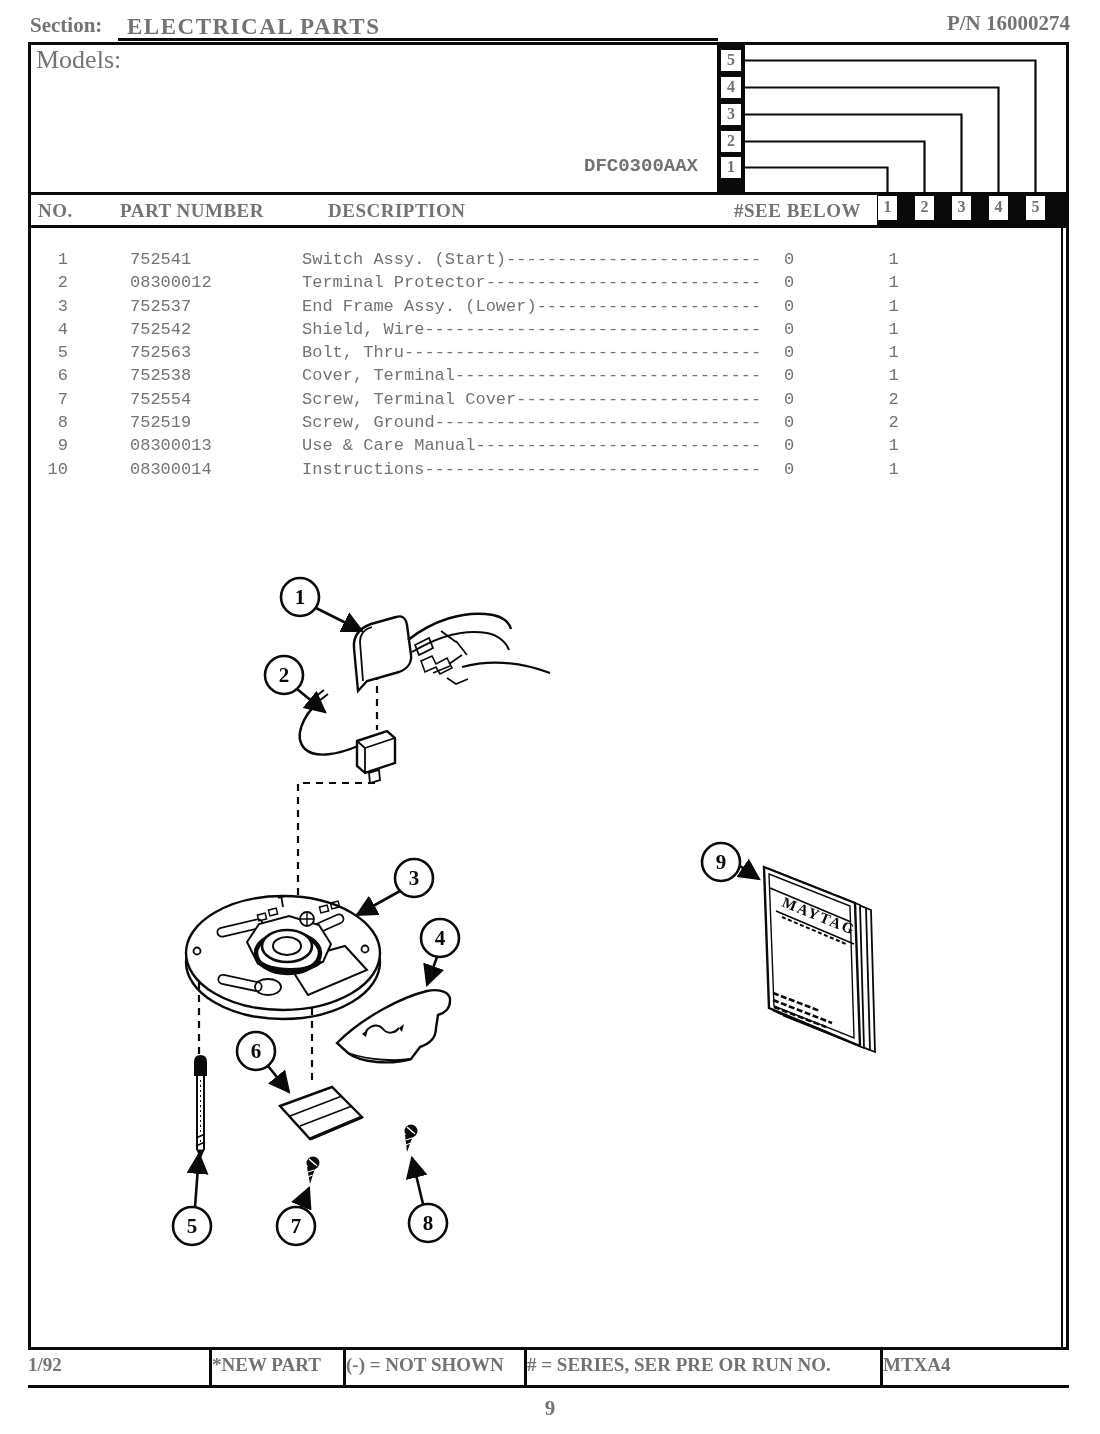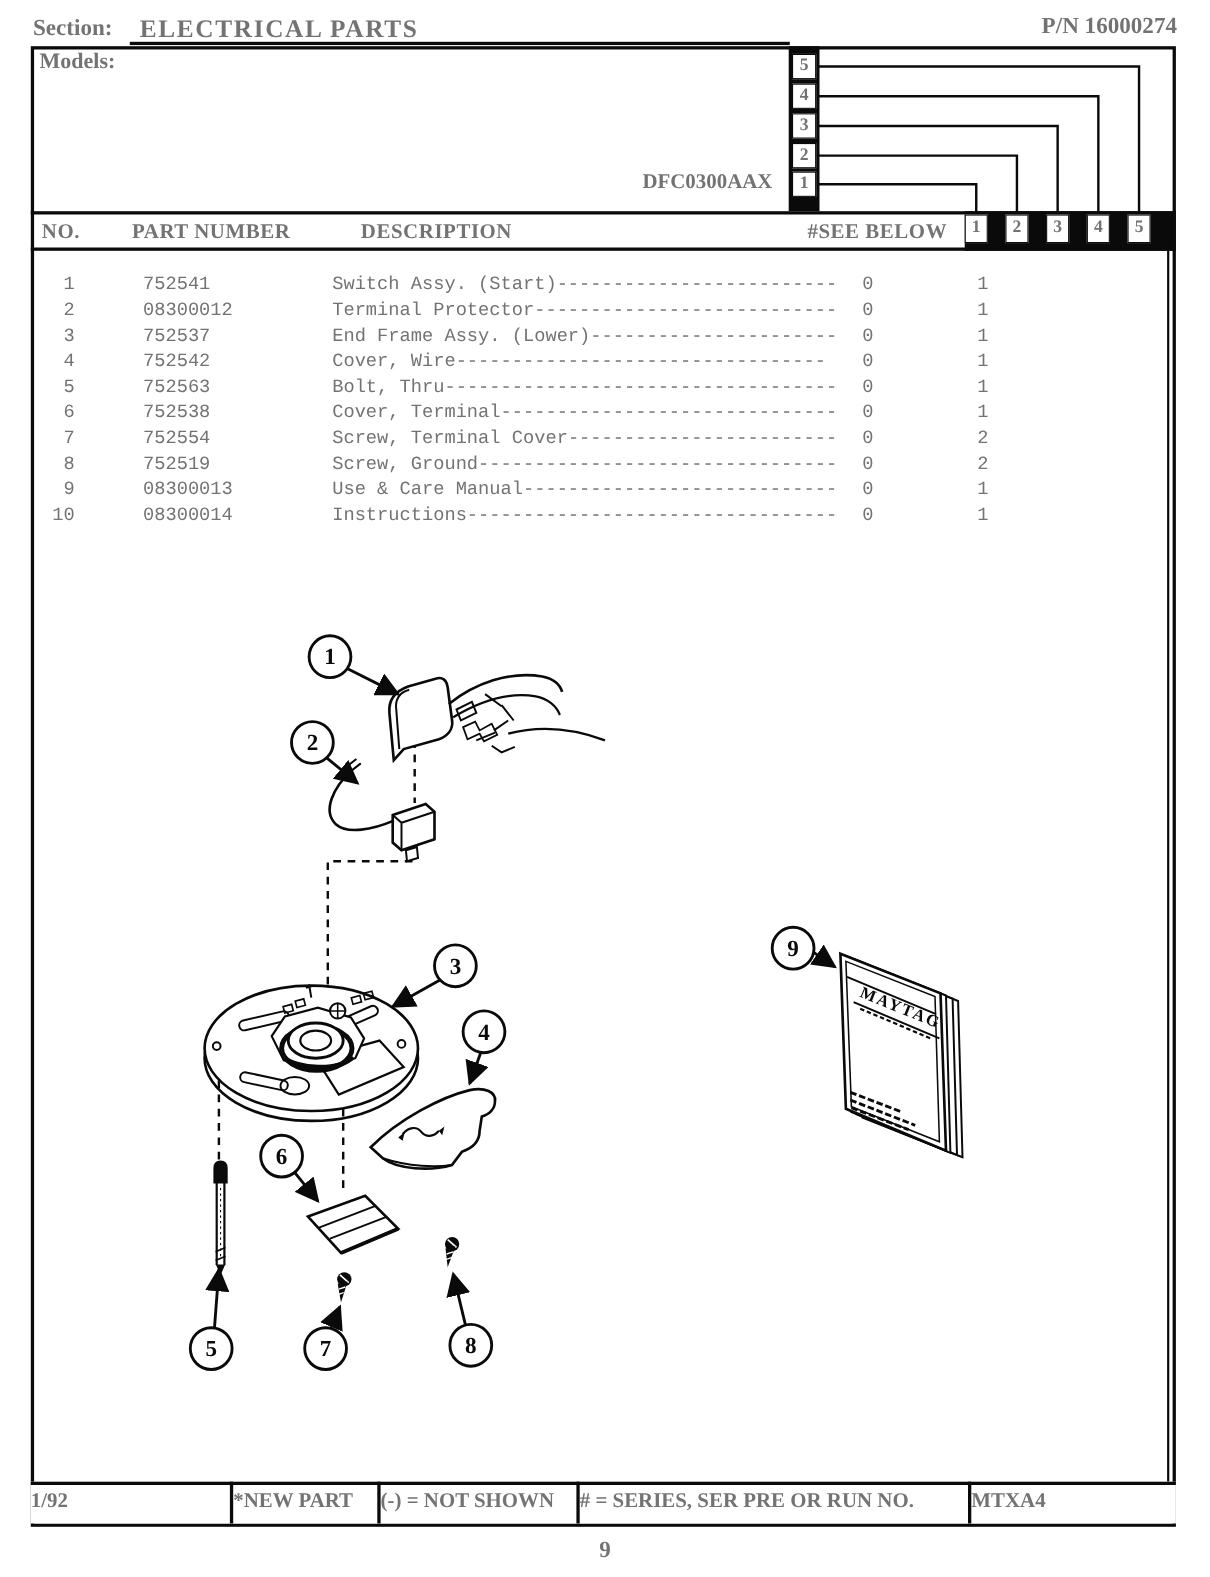--- a/index.html
+++ b/index.html
@@ -10,26 +10,26 @@
     padding-left:36px;
   }
   .abs{position:absolute;}
   
   .section-label{left:30px;top:13px;font-weight:bold;font-size:21px;}
   .section-title{left:127px;top:14px;font-weight:bold;font-size:23px;letter-spacing:1.5px;}
   .title-underline{left:118px;top:38px;width:600px;height:3px;background:#0a0a0a;}
   .pn{left:0;top:11px;width:1070px;text-align:right;font-weight:bold;font-size:21px;}
   
   .main-box{left:28px;top:42px;width:1041px;height:1346px;border:3px solid #0a0a0a;box-sizing:border-box;}
-  .models-label{left:36px;top:45px;font-weight:bold;font-size:20px;}
+  .models-label{left:36px;top:45px;font-weight:normal;font-size:26px;}
   
   .strip{left:717px;top:42px;width:28px;height:150px;background:#0a0a0a;}
   .sel-box{width:22px;height:23px;left:720px;background:#fff;border:1.5px solid #0a0a0a;box-sizing:border-box;
            text-align:center;font-weight:bold;font-size:16px;line-height:20px;}
-  .model-name{left:584px;top:155px;font-family:Liberation Serif, serif;font-weight:bold;font-size:19px;}
+  .model-name{left:584px;top:155px;font-family:Liberation Mono, monospace;font-weight:bold;font-size:19px;}
   
   .header-band{left:28px;top:192px;width:1041px;height:36px;border-top:3px solid #0a0a0a;border-bottom:3px solid #0a0a0a;box-sizing:border-box;}
   .header-black{left:877px;top:192px;width:192px;height:36px;background:#0a0a0a;}
   .hdr-text{top:200px;font-weight:bold;font-size:19px;letter-spacing:0.5px;}
   .hdr-no{left:38px;}
   .hdr-part{left:120px;}
   .hdr-desc{left:328px;}
   .hdr-see{left:727px;width:134px;text-align:right;}
   .col-box{top:195px;width:21px;height:26px;background:#fff;border:1.5px solid #0a0a0a;box-sizing:border-box;
            text-align:center;font-weight:bold;font-size:16px;line-height:22px;}
@@ -107,21 +107,21 @@
     <div class="row">
       <span class="c c-no">3</span>
       <span class="c c-part">752537</span>
       <span class="c c-desc"><span>End Frame Assy. (Lower)</span><span>----------------------</span></span>
       <span class="c c-see">0</span>
       <span class="c c-qty">1</span>
     </div>
     <div class="row">
       <span class="c c-no">4</span>
       <span class="c c-part">752542</span>
-      <span class="c c-desc"><span>Cover, Wire</span><span>---------------------------------</span></span>
+      <span class="c c-desc"><span>Shield, Wire</span><span>---------------------------------</span></span>
       <span class="c c-see">0</span>
       <span class="c c-qty">1</span>
     </div>
     <div class="row">
       <span class="c c-no">5</span>
       <span class="c c-part">752563</span>
       <span class="c c-desc"><span>Bolt, Thru</span><span>-----------------------------------</span></span>
       <span class="c c-see">0</span>
       <span class="c c-qty">1</span>
     </div>

